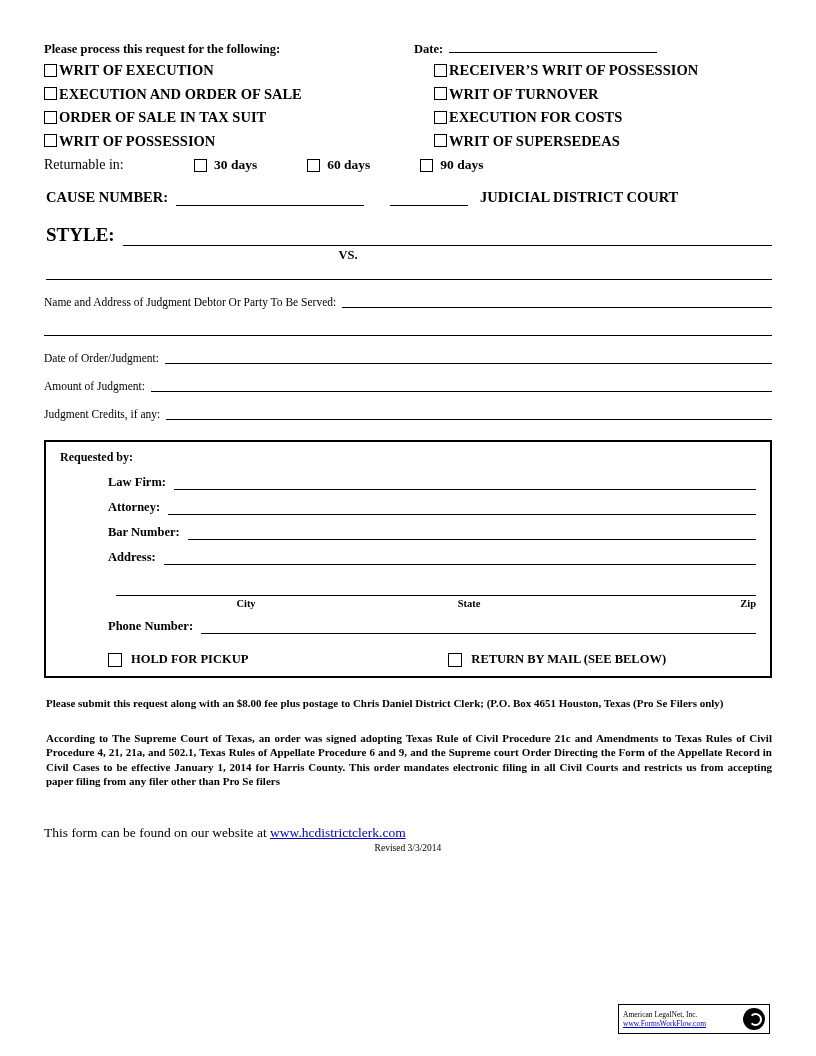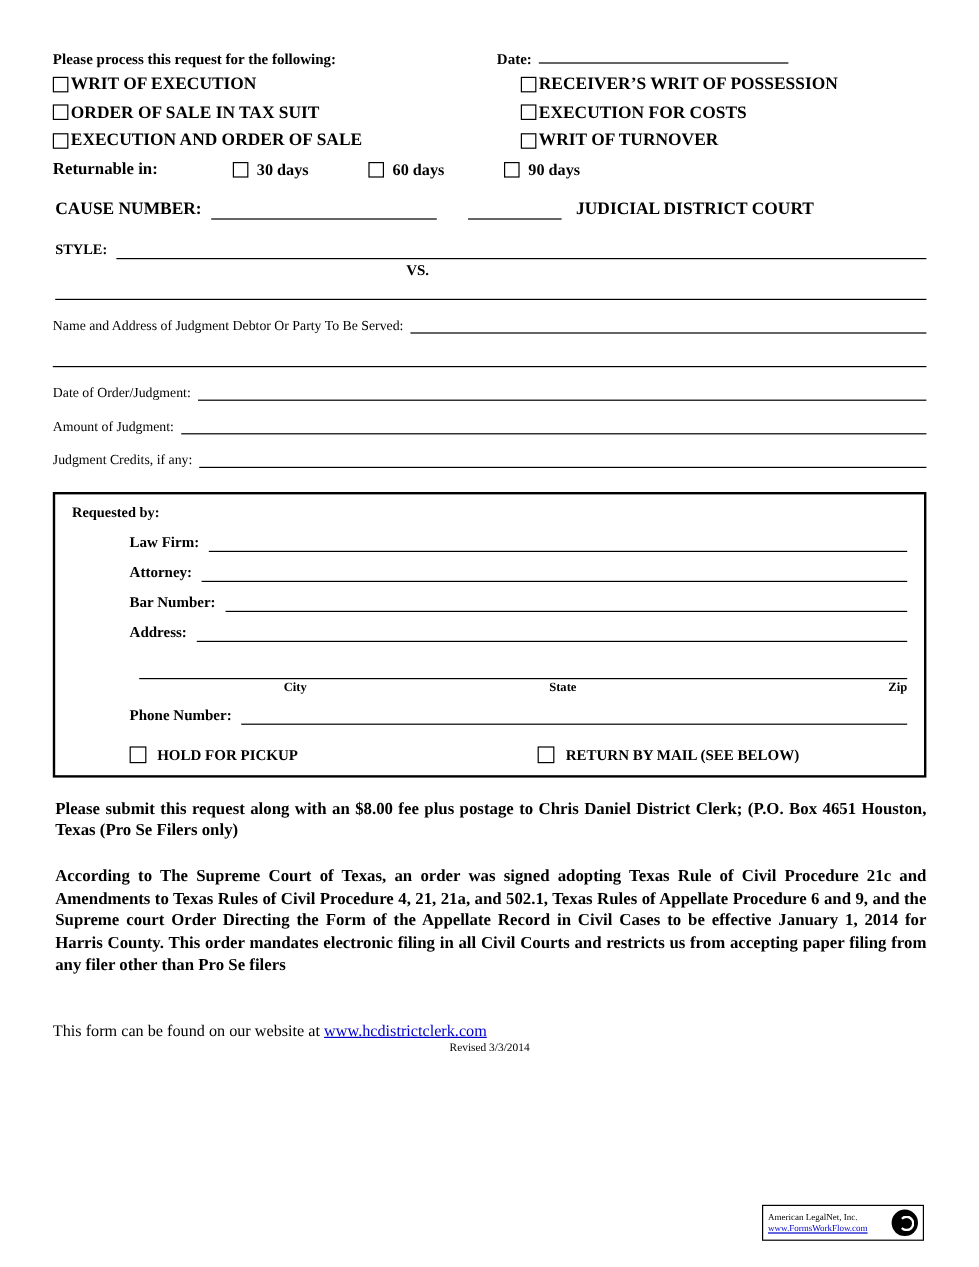--- a/index.html
+++ b/index.html
@@ -93,21 +93,21 @@
     font-size: 14.5px;
     line-height: 1;
   }
   .returnable {
     display: flex;
     align-items: center;
     margin-top: 4px;
     margin-bottom: 16px;
   }
   .returnable .lbl {
-    font-weight: bold;
+    font-weight: normal;
     font-size: 14px;
     width: 150px;
   }
   .ret-opt {
     display: flex;
     align-items: center;
     font-weight: bold;
     font-size: 13.5px;
     margin-right: 50px;
   }
@@ -132,21 +132,21 @@
   .cause-line { width: 188px; margin-right: 26px; }
   .jd-line { width: 78px; margin-right: 12px; }
   .jd-label { font-weight: bold; font-size: 14.5px; }
 
   .style-row {
     display: flex;
     align-items: flex-end;
     padding-left: 2px;
     margin-bottom: 2px;
   }
-  .style-label { font-weight: bold; font-size: 12px; margin-right: 8px; }
+  .style-label { font-weight: bold; font-size: 19px; margin-right: 8px; }
   .style-line { flex: 1; }
   .vs {
     text-align: center;
     font-weight: bold;
     font-size: 12.5px;
     margin: 2px 0 4px 0;
     padding-right: 120px;
   }
   .full-line {
     border-bottom: 1px solid #000;
@@ -230,21 +230,21 @@
     height: 14px;
     border: 1.6px solid #000;
     margin-right: 9px;
     box-sizing: border-box;
     flex: 0 0 auto;
   }
   .box-bottom .spacer { width: 200px; }
 
   .para {
     font-weight: bold;
-    font-size: 14px;
+    font-size: 11px;
     line-height: 1.32;
     text-align: justify;
     margin-top: 18px;
     padding-left: 2px;
   }
   .para2 { margin-top: 20px; }
   .footer {
     text-align: left;
     font-size: 13.5px;
     margin-top: 36px;
@@ -255,21 +255,21 @@
   }
   .revised {
     text-align: center;
     font-size: 9.5px;
     margin-top: 2px;
   }
   .legalnet {
     position: absolute;
     right: 46px;
     bottom: 22px;
-    width: 135px;
+    width: 152px;
     height: 30px;
     border: 1px solid #000;
     display: flex;
     align-items: center;
     padding: 0 4px;
     box-sizing: border-box;
     background: #fff;
   }
   .legalnet .txt {
     flex: 1;
@@ -316,39 +316,49 @@
       </div>
       <div class="writ-col-right">
         <span class="cb"></span>
         <span class="writ-label">RECEIVER’S WRIT OF POSSESSION</span>
       </div>
     </div>
 
     <div class="writ-row">
       <div class="writ-col-left">
         <span class="cb"></span>
-        <span class="writ-label">ORDER OF SALE IN TAX SUIT</span>
+        <span class="writ-label">EXECUTION AND ORDER OF SALE</span>
       </div>
       <div class="writ-col-right">
         <span class="cb"></span>
-        <span class="writ-label">EXECUTION FOR COSTS</span>
+        <span class="writ-label">WRIT OF TURNOVER</span>
       </div>
     </div>
 
     <div class="writ-row">
       <div class="writ-col-left">
         <span class="cb"></span>
-        <span class="writ-label">EXECUTION AND ORDER OF SALE</span>
+        <span class="writ-label">ORDER OF SALE IN TAX SUIT</span>
       </div>
       <div class="writ-col-right">
         <span class="cb"></span>
-        <span class="writ-label">WRIT OF TURNOVER</span>
-      </div>
-    </div>
-
+        <span class="writ-label">EXECUTION FOR COSTS</span>
+      </div>
+    </div>
+
+    <div class="writ-row">
+      <div class="writ-col-left">
+        <span class="cb"></span>
+        <span class="writ-label">WRIT OF POSSESSION</span>
+      </div>
+      <div class="writ-col-right">
+        <span class="cb"></span>
+        <span class="writ-label">WRIT OF SUPERSEDEAS</span>
+      </div>
+    </div>
 
   </div>
 
   <div class="returnable">
     <span class="lbl">Returnable in:</span>
     <span class="ret-opt">
       <span class="cb-sm"></span>
       <span>30 days</span>
     </span>
     <span class="ret-opt">

